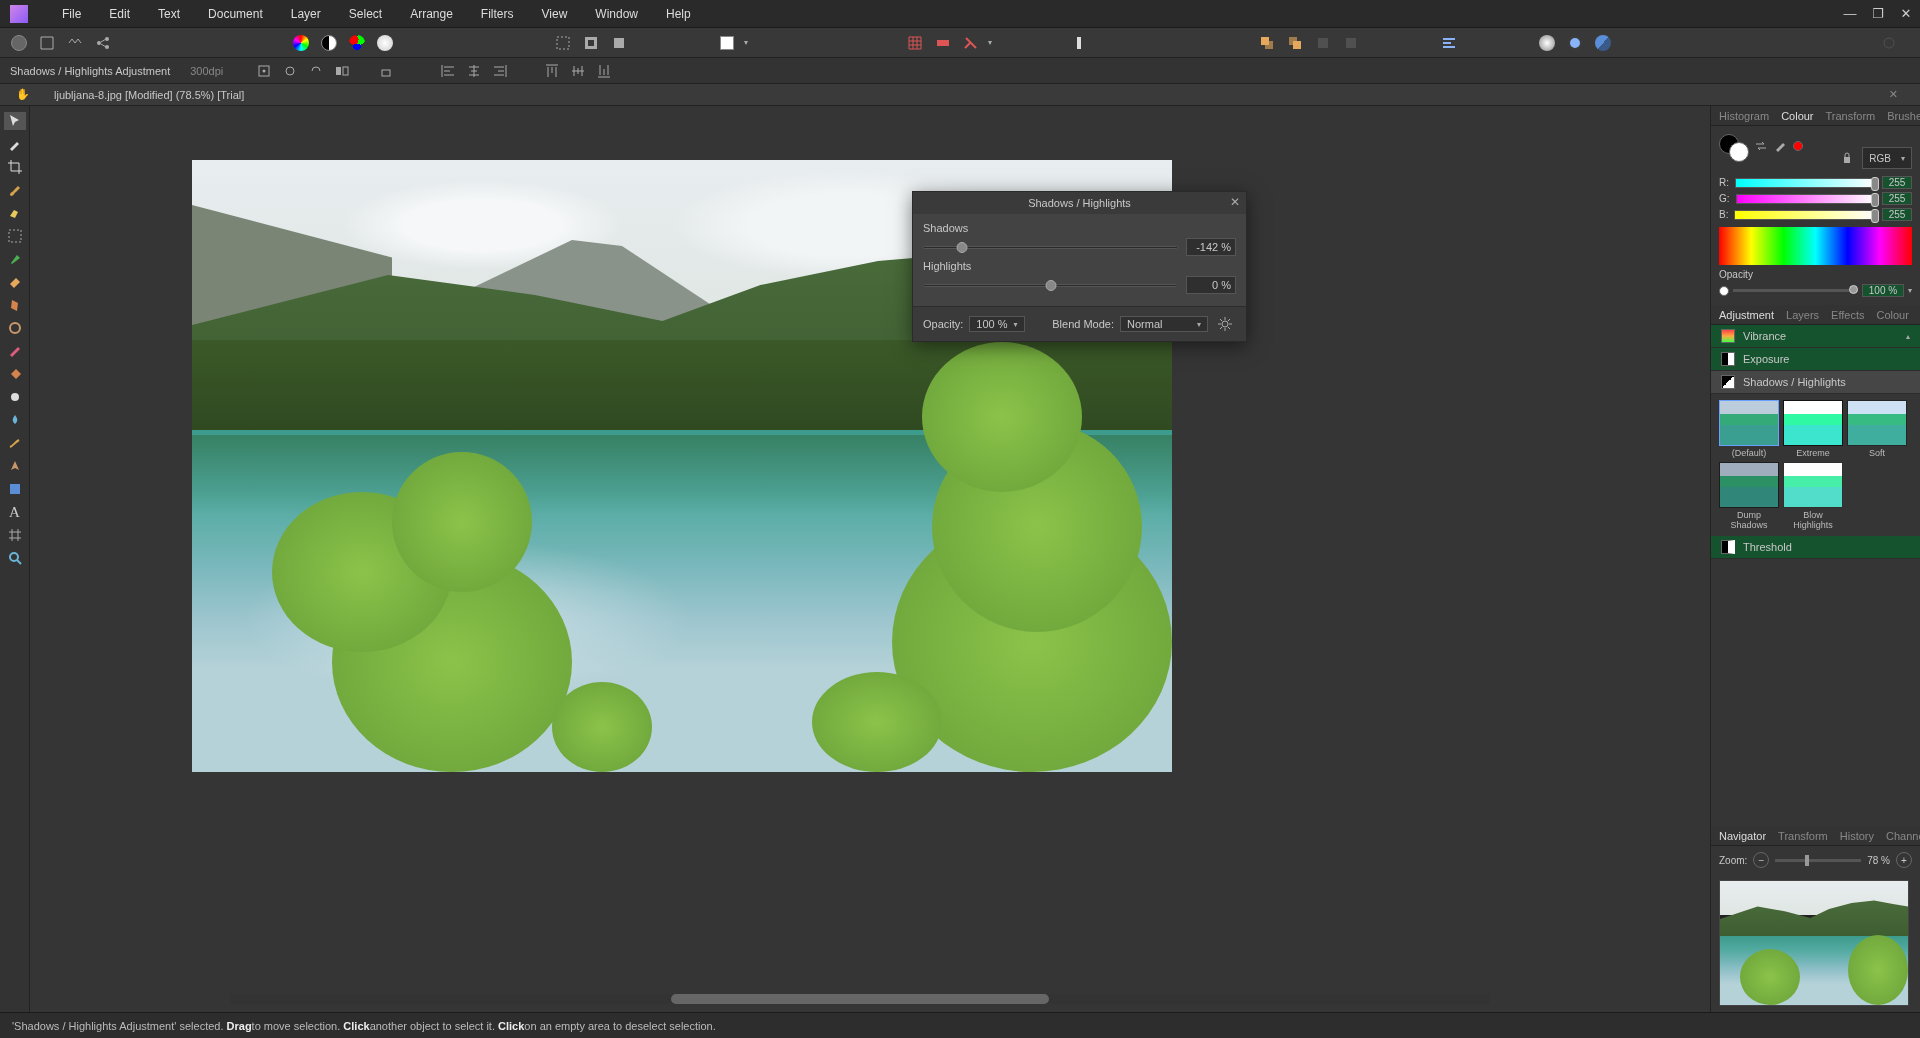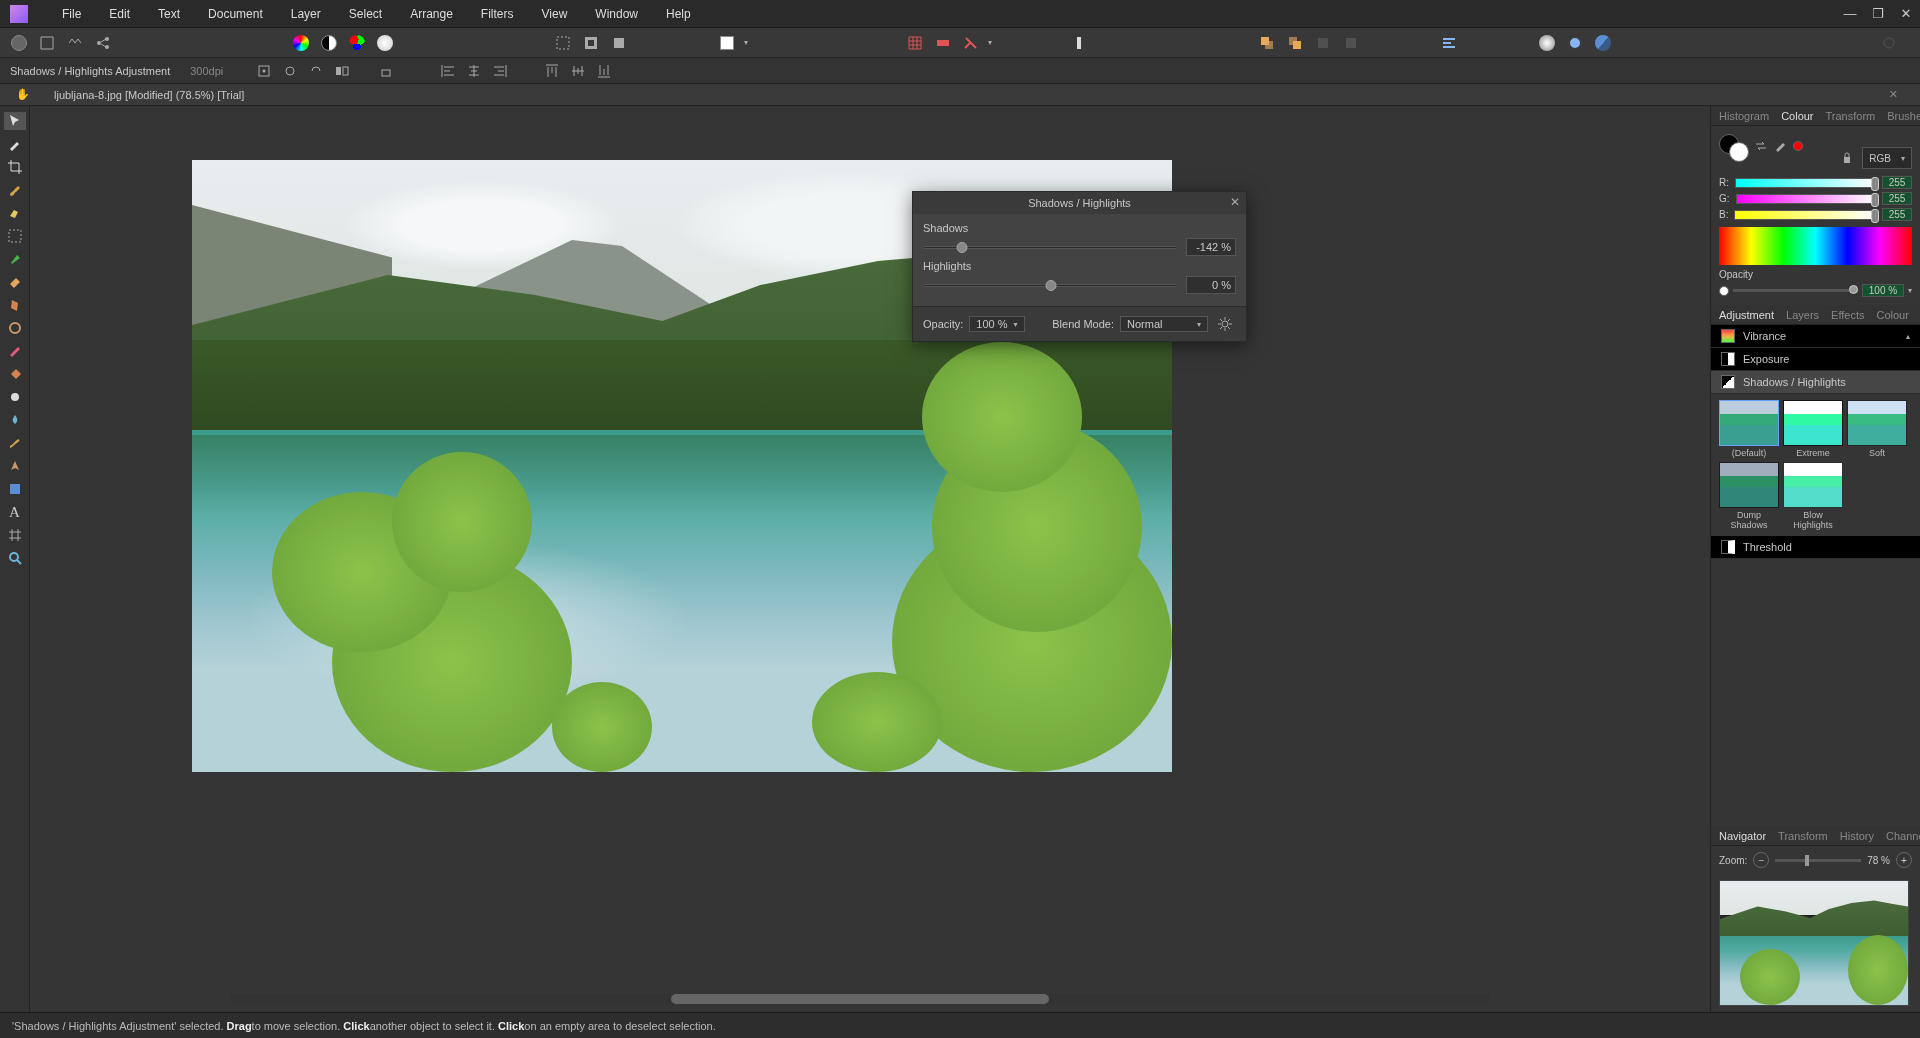--- a/index.html
+++ b/index.html
@@ -71,21 +71,21 @@
 .grad-r{background:linear-gradient(90deg,#00ffff,#ffffff);}
 .grad-g{background:linear-gradient(90deg,#ff00ff,#ffffff);}
 .grad-b{background:linear-gradient(90deg,#ffff00,#ffffff);}
 .grad-thumb{position:absolute;right:-4px;top:-2px;width:8px;height:14px;background:#888;border:1px solid #ccc;border-radius:3px;}
 .val-box{width:30px;text-align:center;background:#14532d;border:1px solid #555;padding:0 2px;}
 .spectrum { width:100%; height:38px; margin-top:6px; background:linear-gradient(90deg,#ff0000,#ffff00,#00ff00,#00ffff,#0000ff,#ff00ff,#ff0000);}
 .opac-row { display:flex; align-items:center; margin-top:4px; gap:4px; font-size:10px;}
 .opac-track{flex:1;height:3px;background:#555;position:relative;}
 .opac-thumb{position:absolute;right:0;top:-4px;width:9px;height:9px;border-radius:50%;background:#999;border:1px solid #ccc;}
 .adj-panel { flex:1; overflow:auto; }
-.adj-item { display:flex; align-items:center; gap:8px; padding:4px 10px; background:#000000; font-size:11px; border-bottom:1px solid #2c2c2c;}
+.adj-item { display:flex; align-items:center; gap:8px; padding:4px 10px; background:#14532d; font-size:11px; border-bottom:1px solid #2c2c2c;}
 .adj-icon { width:14px; height:14px; background:#222; border:1px solid #666; }
 .adj-item.sel{background:#464646;}
 .presets { display:flex; flex-wrap:wrap; gap:4px; padding:6px 8px; }
 .preset { width:60px; }
 .preset-thumb { width:60px; height:46px; background:linear-gradient(#bcd 0 30%,#3a7 30% 55%,#3a9e90 55% 100%); border:1px solid #222; margin-bottom:2px;}
 .preset-thumb.sel{border:1px solid #6aa0ff;}
 .preset-lbl { font-size:9px; text-align:center; color:#bbb; }
 .nav-panel { padding:6px 8px; }
 .zoom-row { display:flex; align-items:center; gap:6px; font-size:10px; }
 .zoom-btn { width:16px; height:16px; border:1px solid #666; border-radius:50%; display:flex; align-items:center; justify-content:center; font-size:10px;}

